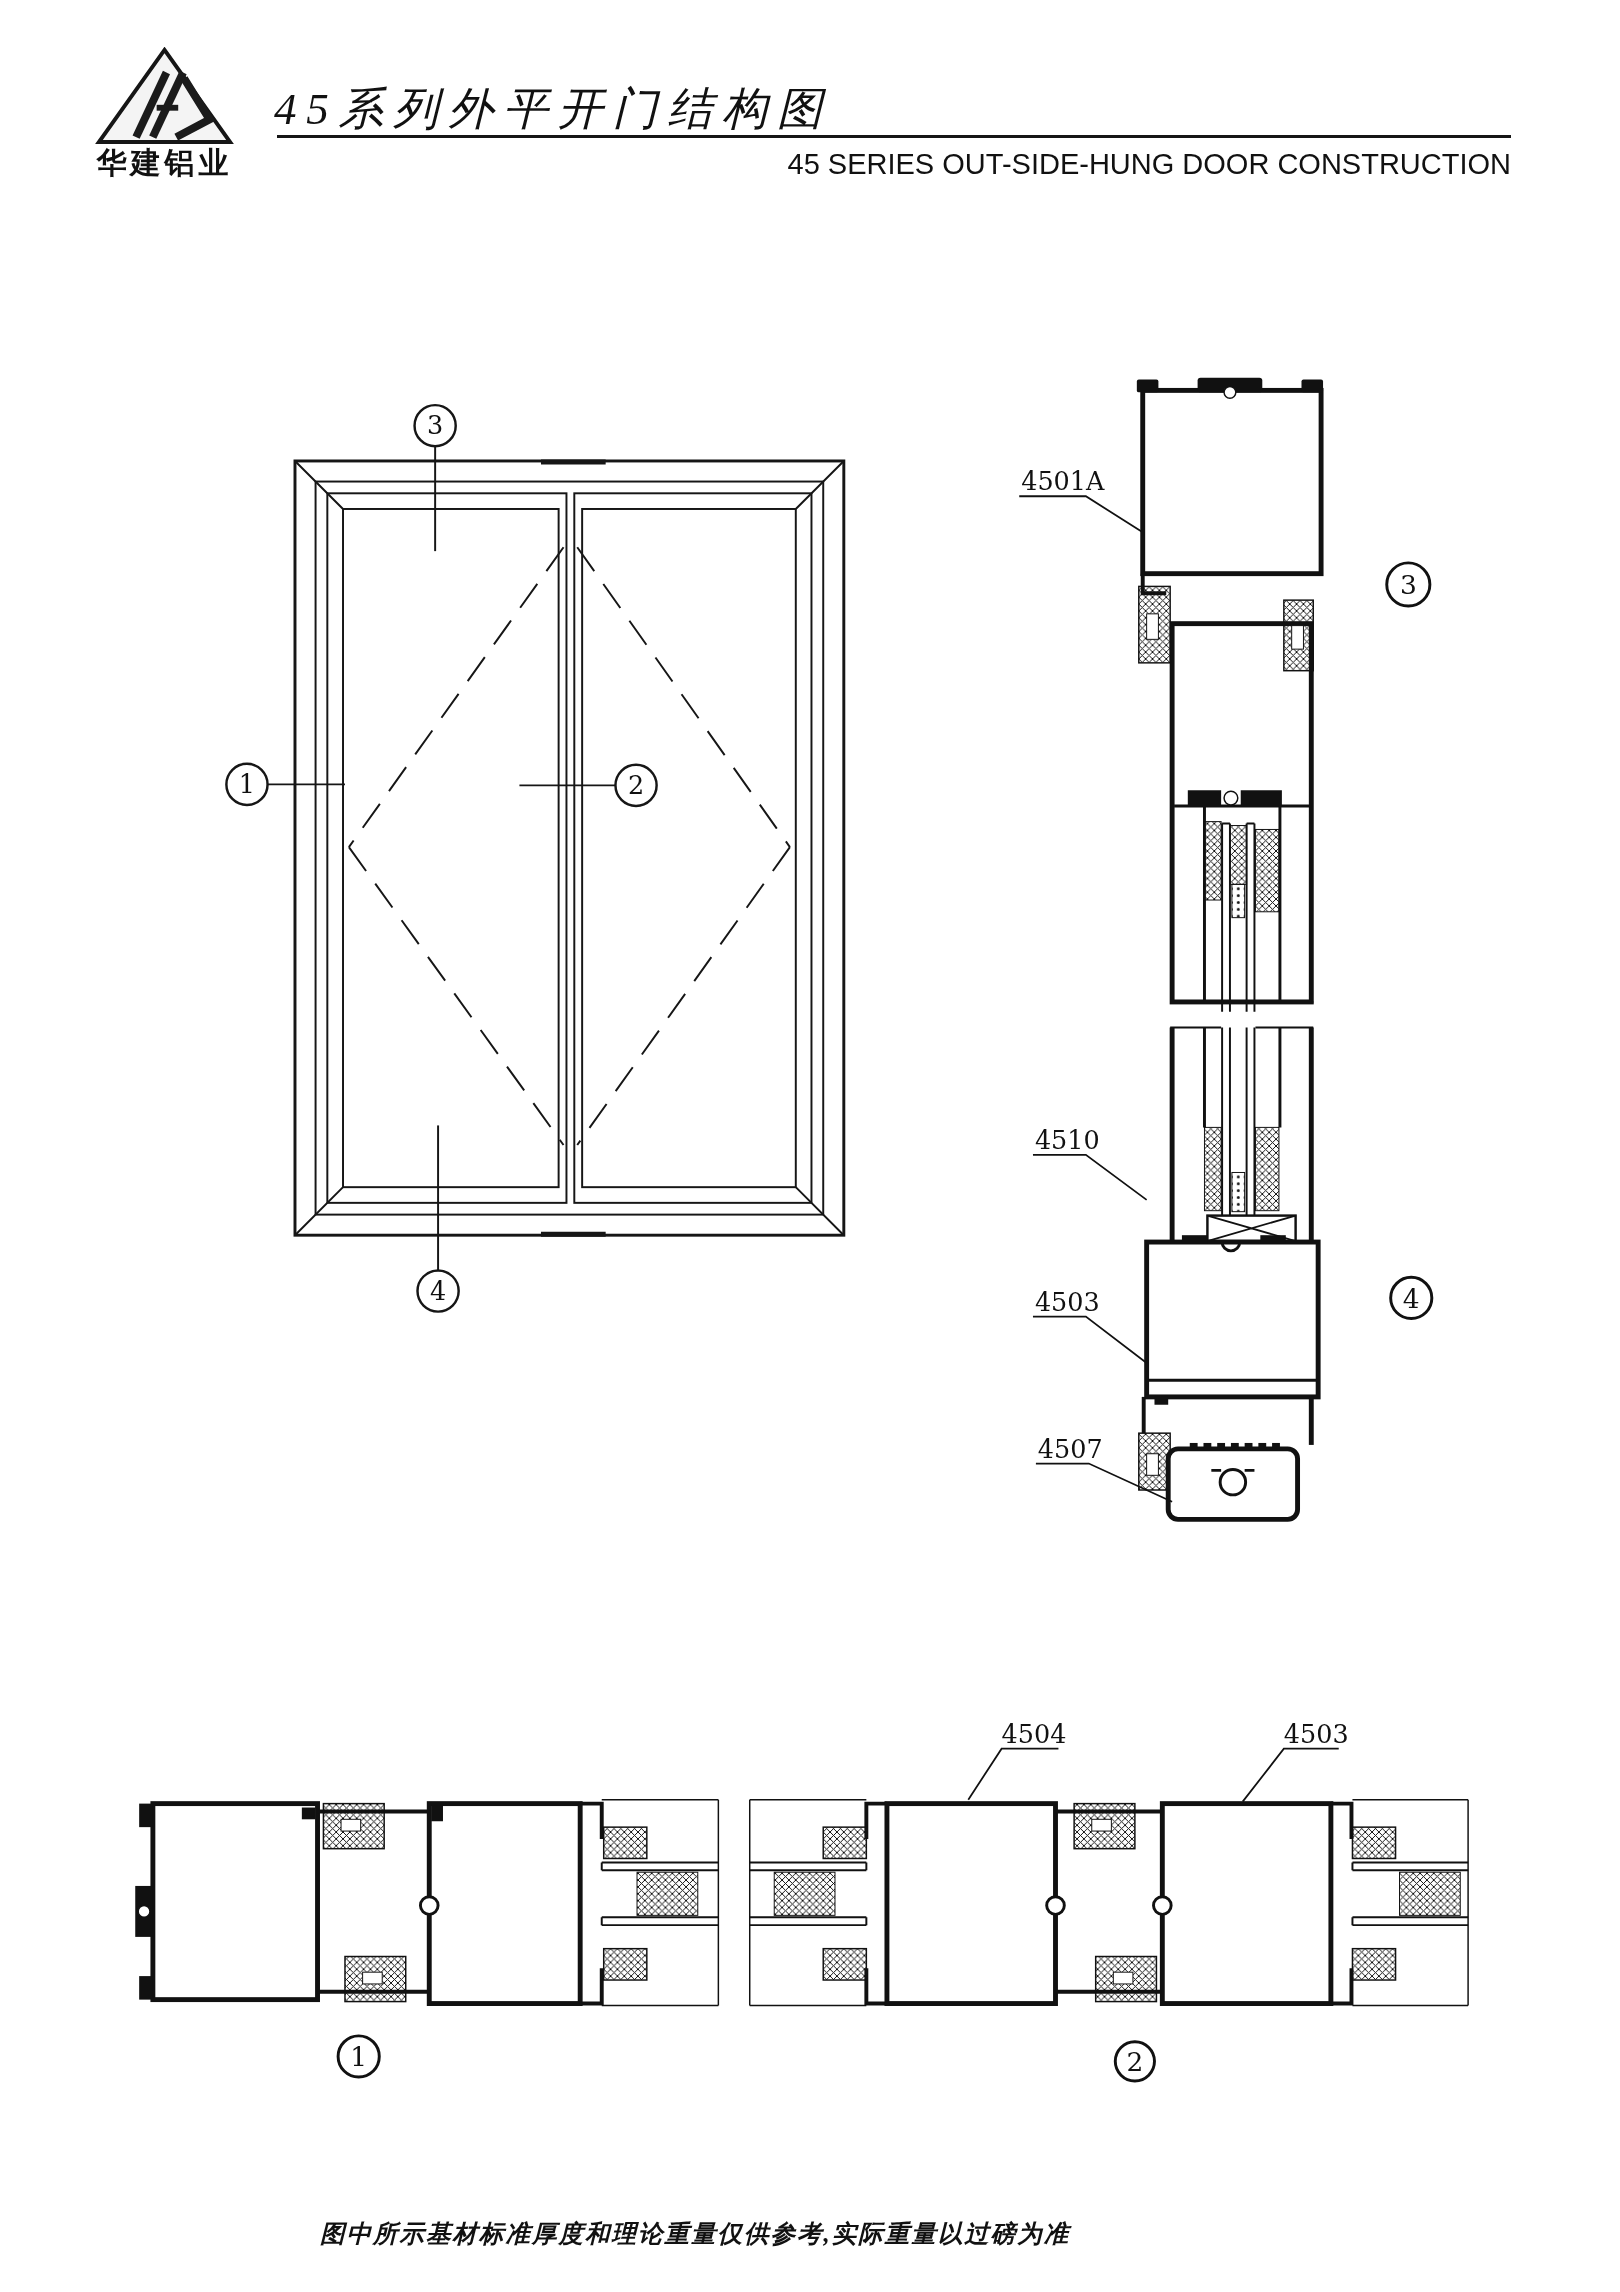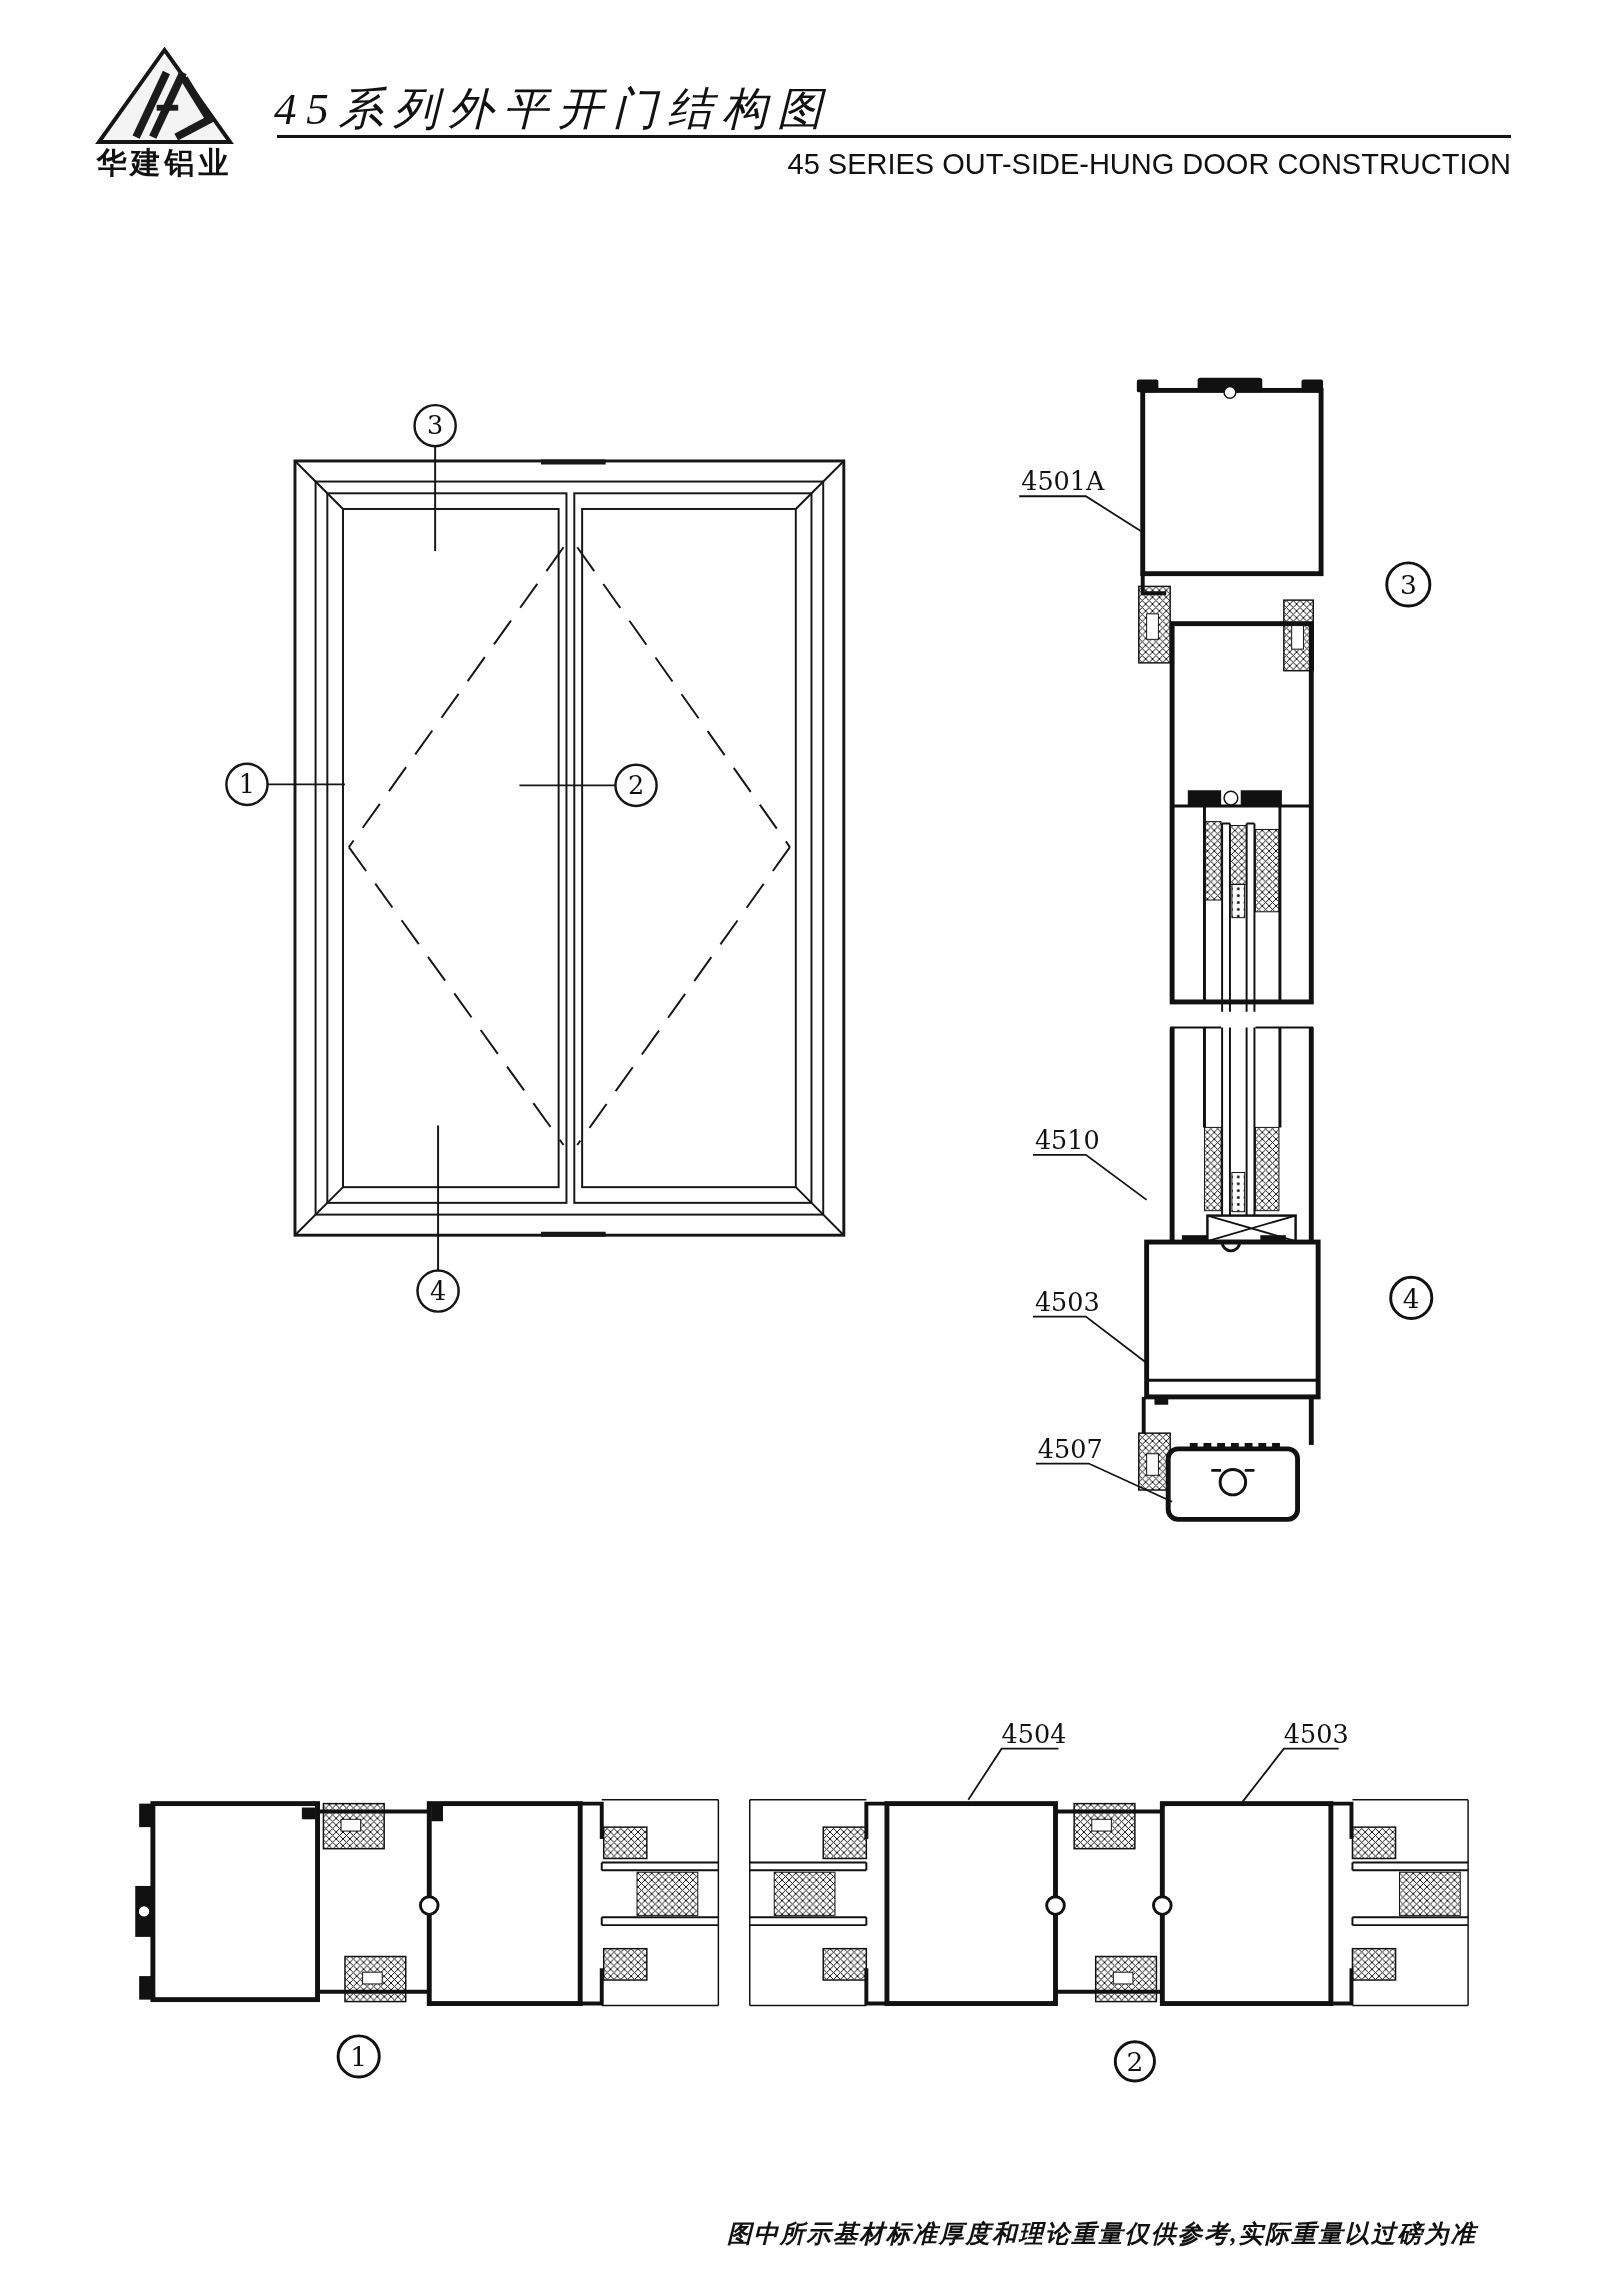--- a/index.html
+++ b/index.html
@@ -9,21 +9,21 @@
   .title-cn{left:274px;top:43px;width:745px;font-size:45px;font-weight:normal;
             letter-spacing:9.8px;font-style:italic;white-space:nowrap;margin-top:36px;}
   .rule{left:277px;top:135px;width:1234px;height:2.9px;background:#151515;}
   .title-en{left:784px;top:148px;width:727px;text-align:right;font-size:29px;
             font-family:"Liberation Sans","DejaVu Sans",sans-serif;letter-spacing:0px;
             font-weight:500;white-space:nowrap;}
   .logo-box{left:94px;top:47px;width:141px;height:98px;}
   .logo-name{left:86px;top:143px;width:157px;text-align:center;font-size:30px;
              font-weight:bold;letter-spacing:3.9px;white-space:nowrap;
              font-family:"Liberation Sans","DejaVu Sans",sans-serif;}
-  .footer-note{left:320px;top:2217px;width:1157px;text-align:right;font-size:24.5px;
+  .footer-note{left:320px;top:2217px;width:1157px;text-align:left;font-size:24.5px;
                font-weight:bold;font-style:italic;letter-spacing:2px;white-space:nowrap;}
   svg text{font-family:"DejaVu Serif","Liberation Serif",serif;}
 </style>
 </head>
 <body>
 
 <div class="page">
 
   <div class="abs logo-box">
     <svg width="141" height="98" viewBox="0 0 144 100">

